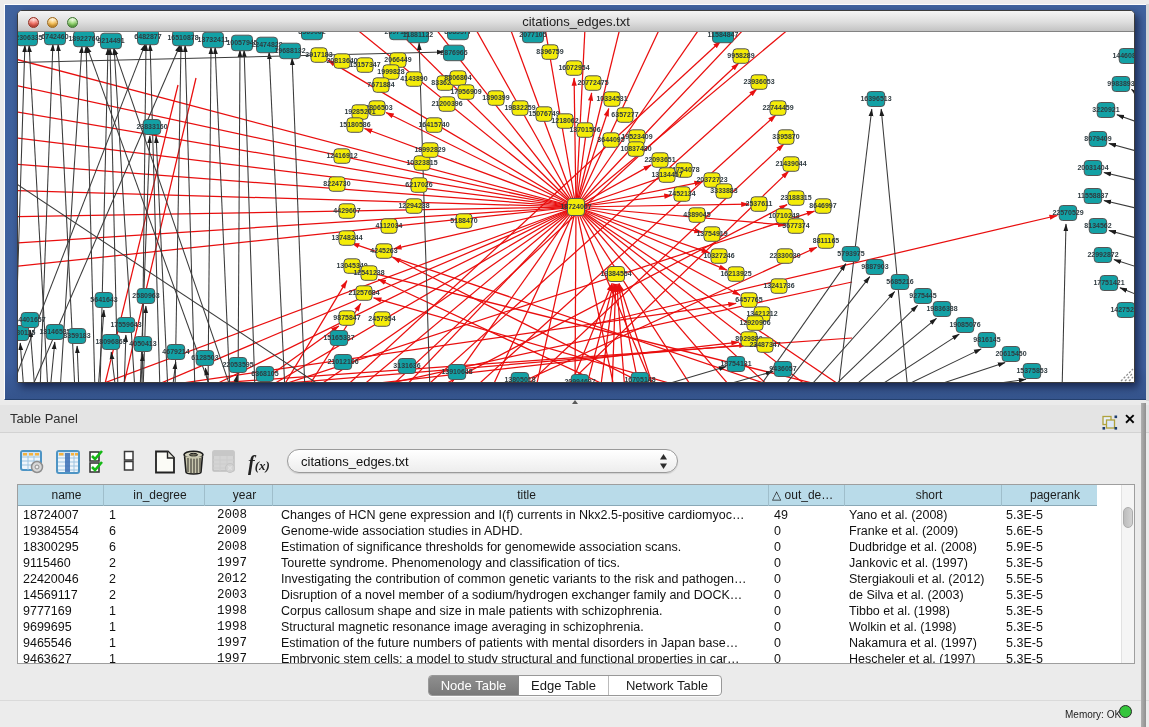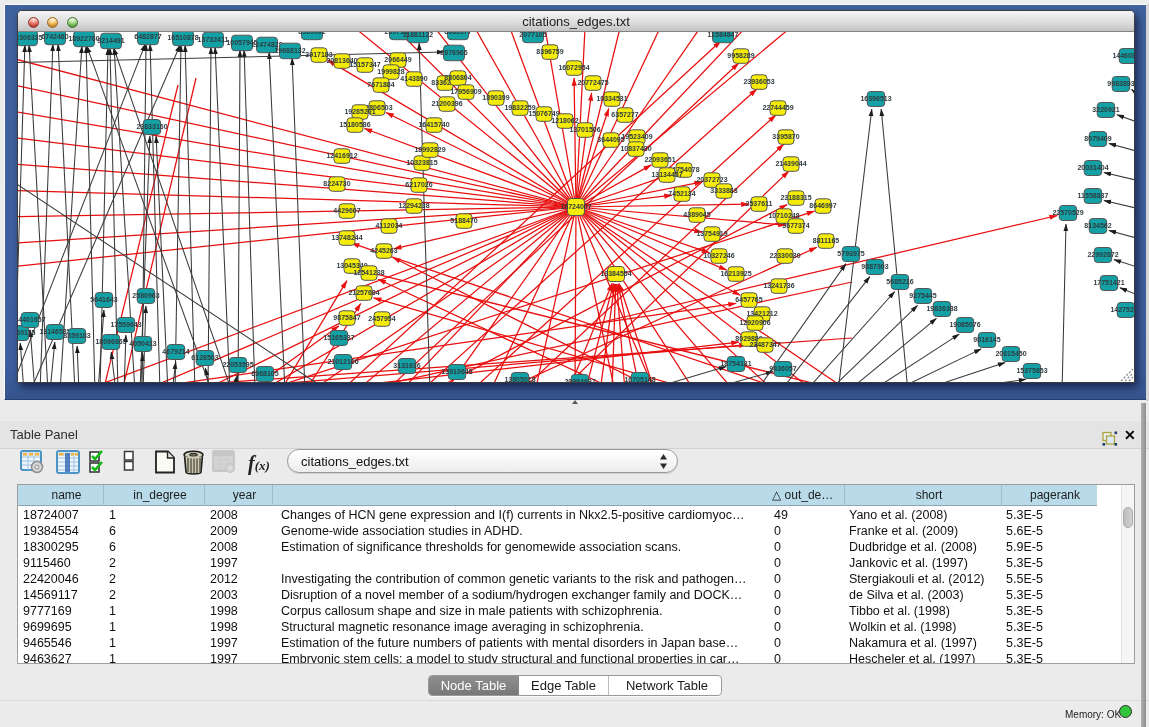--- a/index.html
+++ b/index.html
@@ -9,35 +9,35 @@
 #pright { position:absolute; left:1141px; top:403px; width:5px; height:324px; background:linear-gradient(90deg,#b0b0b0,#8f8f8f); z-index:9; }
 #win { position:absolute; left:17px; top:10px; width:1118px; height:373px; border:1px solid #3c3c3c; border-radius:5px 5px 1px 1px; box-shadow:3px 4px 9px rgba(0,0,25,.6); background:#fff; }
 #tb { position:absolute; left:0; top:0; right:0; height:21px; background:linear-gradient(#f5f5f5,#dedede 55%,#c3c3c3); border-bottom:1px solid #838383; border-radius:4px 4px 0 0; }
 #tb .ttl { text-align:center; font-size:13px; color:#222; line-height:21px; }
 .btn { position:absolute; top:5.5px; width:11px; height:11px; border-radius:50%; box-shadow: inset 0 2px 2px rgba(255,255,255,.6), inset 0 -2px 2px rgba(0,0,0,.18); }
 #b1 { left:9.5px; background:radial-gradient(circle at 50% 28%, #ffc9c2, #ef6a5e 48%, #c23a2b); border:1px solid #912e22; }
 #b2 { left:29px; background:radial-gradient(circle at 50% 28%, #ffeec2, #f6bd51 48%, #cf8a1f); border:1px solid #9a671c; }
 #b3 { left:49px; background:radial-gradient(circle at 50% 28%, #e2f6cf, #8ed46a 48%, #4d9c3a); border:1px solid #3c7330; }
 #graph { position:absolute; left:0; top:21px; width:1116px; height:350px; background:#fff; overflow:hidden; }
 #panel { position:absolute; left:0; top:401px; width:1149px; height:326px; background:#ebebeb; }
-#phead { position:absolute; left:0; top:20px; width:100%; height:28px; background:#e4e4e4; border-bottom:1px solid #d2d2d2; }
+#phead { position:absolute; left:0; top:4px; width:100%; height:28px; background:#e4e4e4; border-bottom:1px solid #d2d2d2; }
 #phead .t { position:absolute; left:10px; top:6px; font-size:13px; color:#2f2f2f; }
 #pclose { position:absolute; left:1124px; top:6px; font-size:14px; font-weight:bold; color:#000; }
 #toolbar { position:absolute; left:0; top:31px; width:100%; height:54px;padding-left:17px; }
 .ticon { position:absolute; top:18px; }
 #combo { position:absolute; left:287px; top:17px; width:391px; height:24px; border:1px solid #9a9a9a; border-radius:12px; background:linear-gradient(#ffffff,#ededed); box-shadow:0 1px 1px rgba(0,0,0,.12); }
 #combo .cv { position:absolute; left:13px; top:4px; font-size:13px; color:#111; }
 #combo .arrows { position:absolute; right:9px; top:3px; }
 #tbl { position:absolute; left:17px; top:83px; width:1118px; height:180px; overflow:hidden; background:#fff; border:1px solid #9e9e9e; }
 #thead { position:absolute; left:0; top:0; width:1079px; height:21px; background:#b9dbe9; border-bottom:1px solid #8aa8b6; }
 #thead .hc { position:absolute; top:0; height:21px; font-size:12px; color:#1c1c1c; text-align:center; line-height:21px; border-right:1px solid #9fbecb; padding-left:12px; }
 #tbody { position:absolute; left:0; top:22px; width:1104px; }
 .tr { position:relative; height:16px; font-size:12.5px; color:#111; white-space:nowrap; }
 .tr div { position:absolute; top:0; line-height:16px; overflow:hidden; }
-.c0 { left:5px; width:80px; } .c1 { left:91px; width:60px; } .c2 { left:192px; width:60px; }
+.c0 { left:5px; width:80px; } .c1 { left:91px; width:60px; } .c2 { left:199px; width:60px;font-family:Liberation Mono, monospace; }
 .c3 { left:263px; width:492px; } .c4 { left:756px; width:60px; } .c5 { left:831px; width:165px; }
 .c6 { left:988px; width:90px; }
 #vscroll { position:absolute; left:1103px; top:0px; width:13px; height:178px; background:#f5f5f5; border-left:1px solid #e2e2e2; }
 #vthumb { position:absolute; left:1px; top:22px; width:10px; height:21px; border-radius:5px; background:linear-gradient(90deg,#bcbcbc,#d2d2d2); border:1px solid #ababab; }
 #tabs { position:absolute; left:428px; top:274px; width:294px; height:21px; border:1px solid #989898; border-radius:4px; background:#fff; box-shadow:0 1px 0 rgba(255,255,255,.7); }
 .seg { position:absolute; top:0; height:19px; font-size:13px; line-height:19px; text-align:center; color:#1a1a1a; }
 #seg1 { left:0; width:90px; background:linear-gradient(#8f8f8f,#787878); color:#fff; border-radius:3px 0 0 3px; border-right:1px solid #888; }
 #seg2 { left:90px; width:90px; border-right:1px solid #bbb; }
 #seg3 { left:184px; width:108px; }
 #status { position:absolute; left:0; top:299px; width:100%; height:27px; background:#ececec; border-top:1px solid #dadada; }
@@ -834,20 +834,21 @@
             <path d="M4.5,1 L8,6.5 L1,6.5 z" fill="#2c2c2c"></path>
             <path d="M4.5,16 L8,10.5 L1,10.5 z" fill="#2c2c2c"></path>
           </svg>
         </div>
   </div>
   <div id="tbl">
     <div id="thead">
       <div class="hc" style="left:0;width:86px">name</div>
       <div class="hc" style="left:86px;width:101px">in_degree</div>
       <div class="hc" style="left:187px;width:68px">year</div>
+      <div class="hc" style="left:255px;width:496px">title</div>
       <div class="hc" style="left:751px;width:76px;text-align:left;padding-left:3px">△ out_de…</div>
       <div class="hc" style="left:827px;width:157px">short</div>
       <div class="hc" style="left:984px;width:94px;border-right:none">pagerank</div>
     </div>
     <div id="tbody">
           <div class="tr">
             <div class="c0">18724007</div>
             <div class="c1">1</div>
             <div class="c2">2008</div>
             <div class="c3">Changes of HCN gene expression and I(f) currents in Nkx2.5-positive cardiomyoc…</div>
@@ -870,20 +871,21 @@
             <div class="c2">2008</div>
             <div class="c3">Estimation of significance thresholds for genomewide association scans.</div>
             <div class="c4">0</div>
             <div class="c5">Dudbridge et al. (2008)</div>
             <div class="c6">5.9E-5</div>
           </div>
 <div class="tr">
             <div class="c0">9115460</div>
             <div class="c1">2</div>
             <div class="c2">1997</div>
+            <div class="c3">Tourette syndrome. Phenomenology and classification of tics.</div>
             <div class="c4">0</div>
             <div class="c5">Jankovic et al. (1997)</div>
             <div class="c6">5.3E-5</div>
           </div>
 <div class="tr">
             <div class="c0">22420046</div>
             <div class="c1">2</div>
             <div class="c2">2012</div>
             <div class="c3">Investigating the contribution of common genetic variants to the risk and pathogen…</div>
             <div class="c4">0</div>

